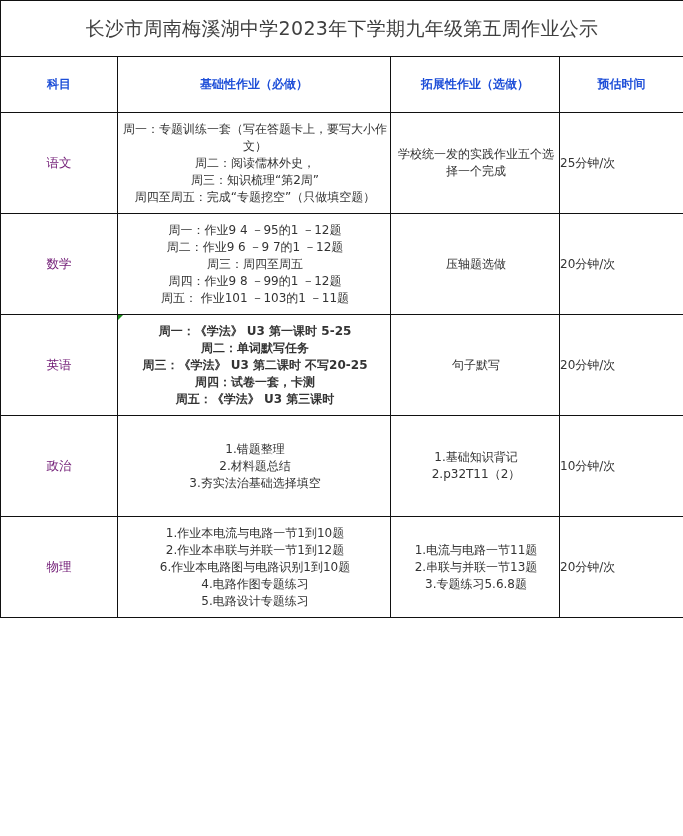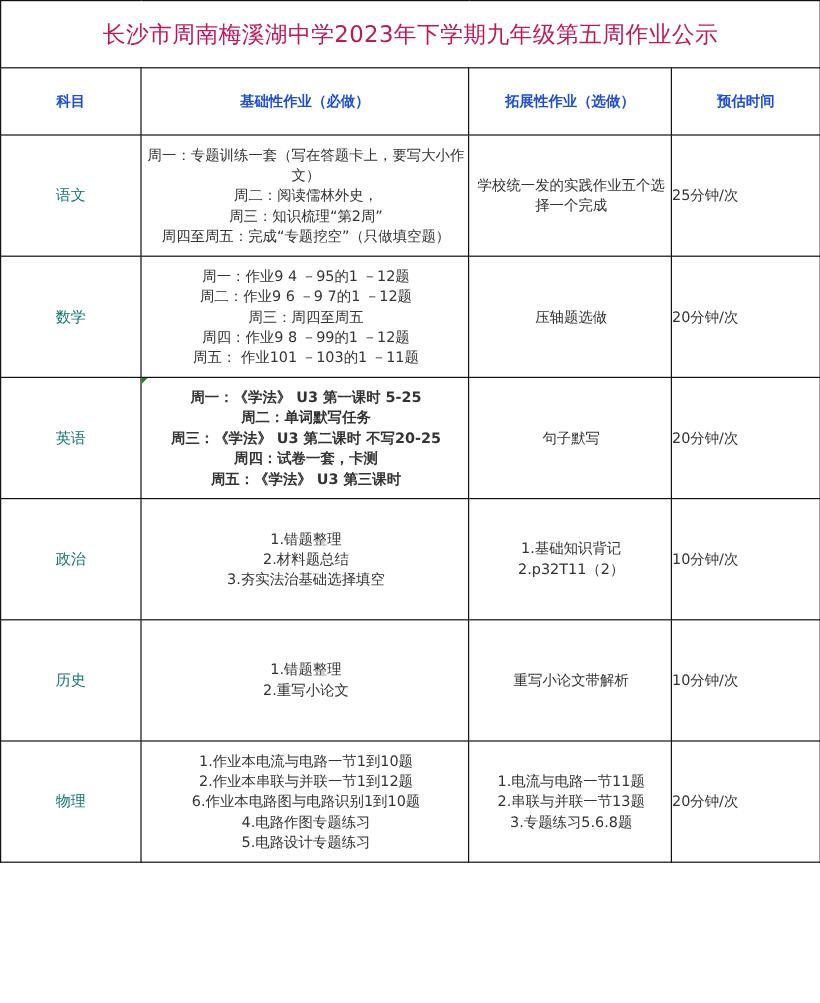--- a/index.html
+++ b/index.html
@@ -14,37 +14,37 @@
     border: 1.5px solid #111;
     padding: 0;
     overflow: hidden;
   }
   .title-cell {
     height: 55px;
     text-align: center;
     vertical-align: middle;
     font-size: 19px;
     font-weight: normal;
-    color: #be185d;
+    color: #404040;
     letter-spacing: 0.3px;
   }
   .head-cell {
     height: 55px;
     text-align: center;
     vertical-align: middle;
     font-size: 12px;
     font-weight: bold;
     color: #1d4ed8;
   }
   .row-cell { height: 101px; }
   .subject {
     text-align: center;
     vertical-align: middle;
     font-size: 12.5px;
-    color: #0f766e;
+    color: #701a75;
   }
   .list-cell {
     vertical-align: middle;
     text-align: center;
     font-size: 12px;
     line-height: 17px;
     color: #333;
     padding-left: 2px !important;
   }
   .list-cell .line { display: block; white-space: nowrap; }
@@ -136,31 +136,20 @@
       <span class="line">2.材料题总结</span>
       <span class="line">3.夯实法治基础选择填空</span>
     </td>
     <td class="list-cell">
       <span class="line">1.基础知识背记</span>
       <span class="line">2.p32T11（2）</span>
     </td>
     <td class="time">10分钟/次</td>
   </tr>
 
-  <tr class="row-cell">
-    <td class="subject">历史</td>
-    <td class="list-cell">
-      <span class="line">1.错题整理</span>
-      <span class="line">2.重写小论文</span>
-    </td>
-    <td class="list-cell">
-      <span class="line">重写小论文带解析</span>
-    </td>
-    <td class="time">10分钟/次</td>
-  </tr>
 
   <tr class="row-cell">
     <td class="subject">物理</td>
     <td class="list-cell">
       <span class="line">1.作业本电流与电路一节1到10题</span>
       <span class="line">2.作业本串联与并联一节1到12题</span>
       <span class="line">6.作业本电路图与电路识别1到10题</span>
       <span class="line">4.电路作图专题练习</span>
       <span class="line">5.电路设计专题练习</span>
     </td>

